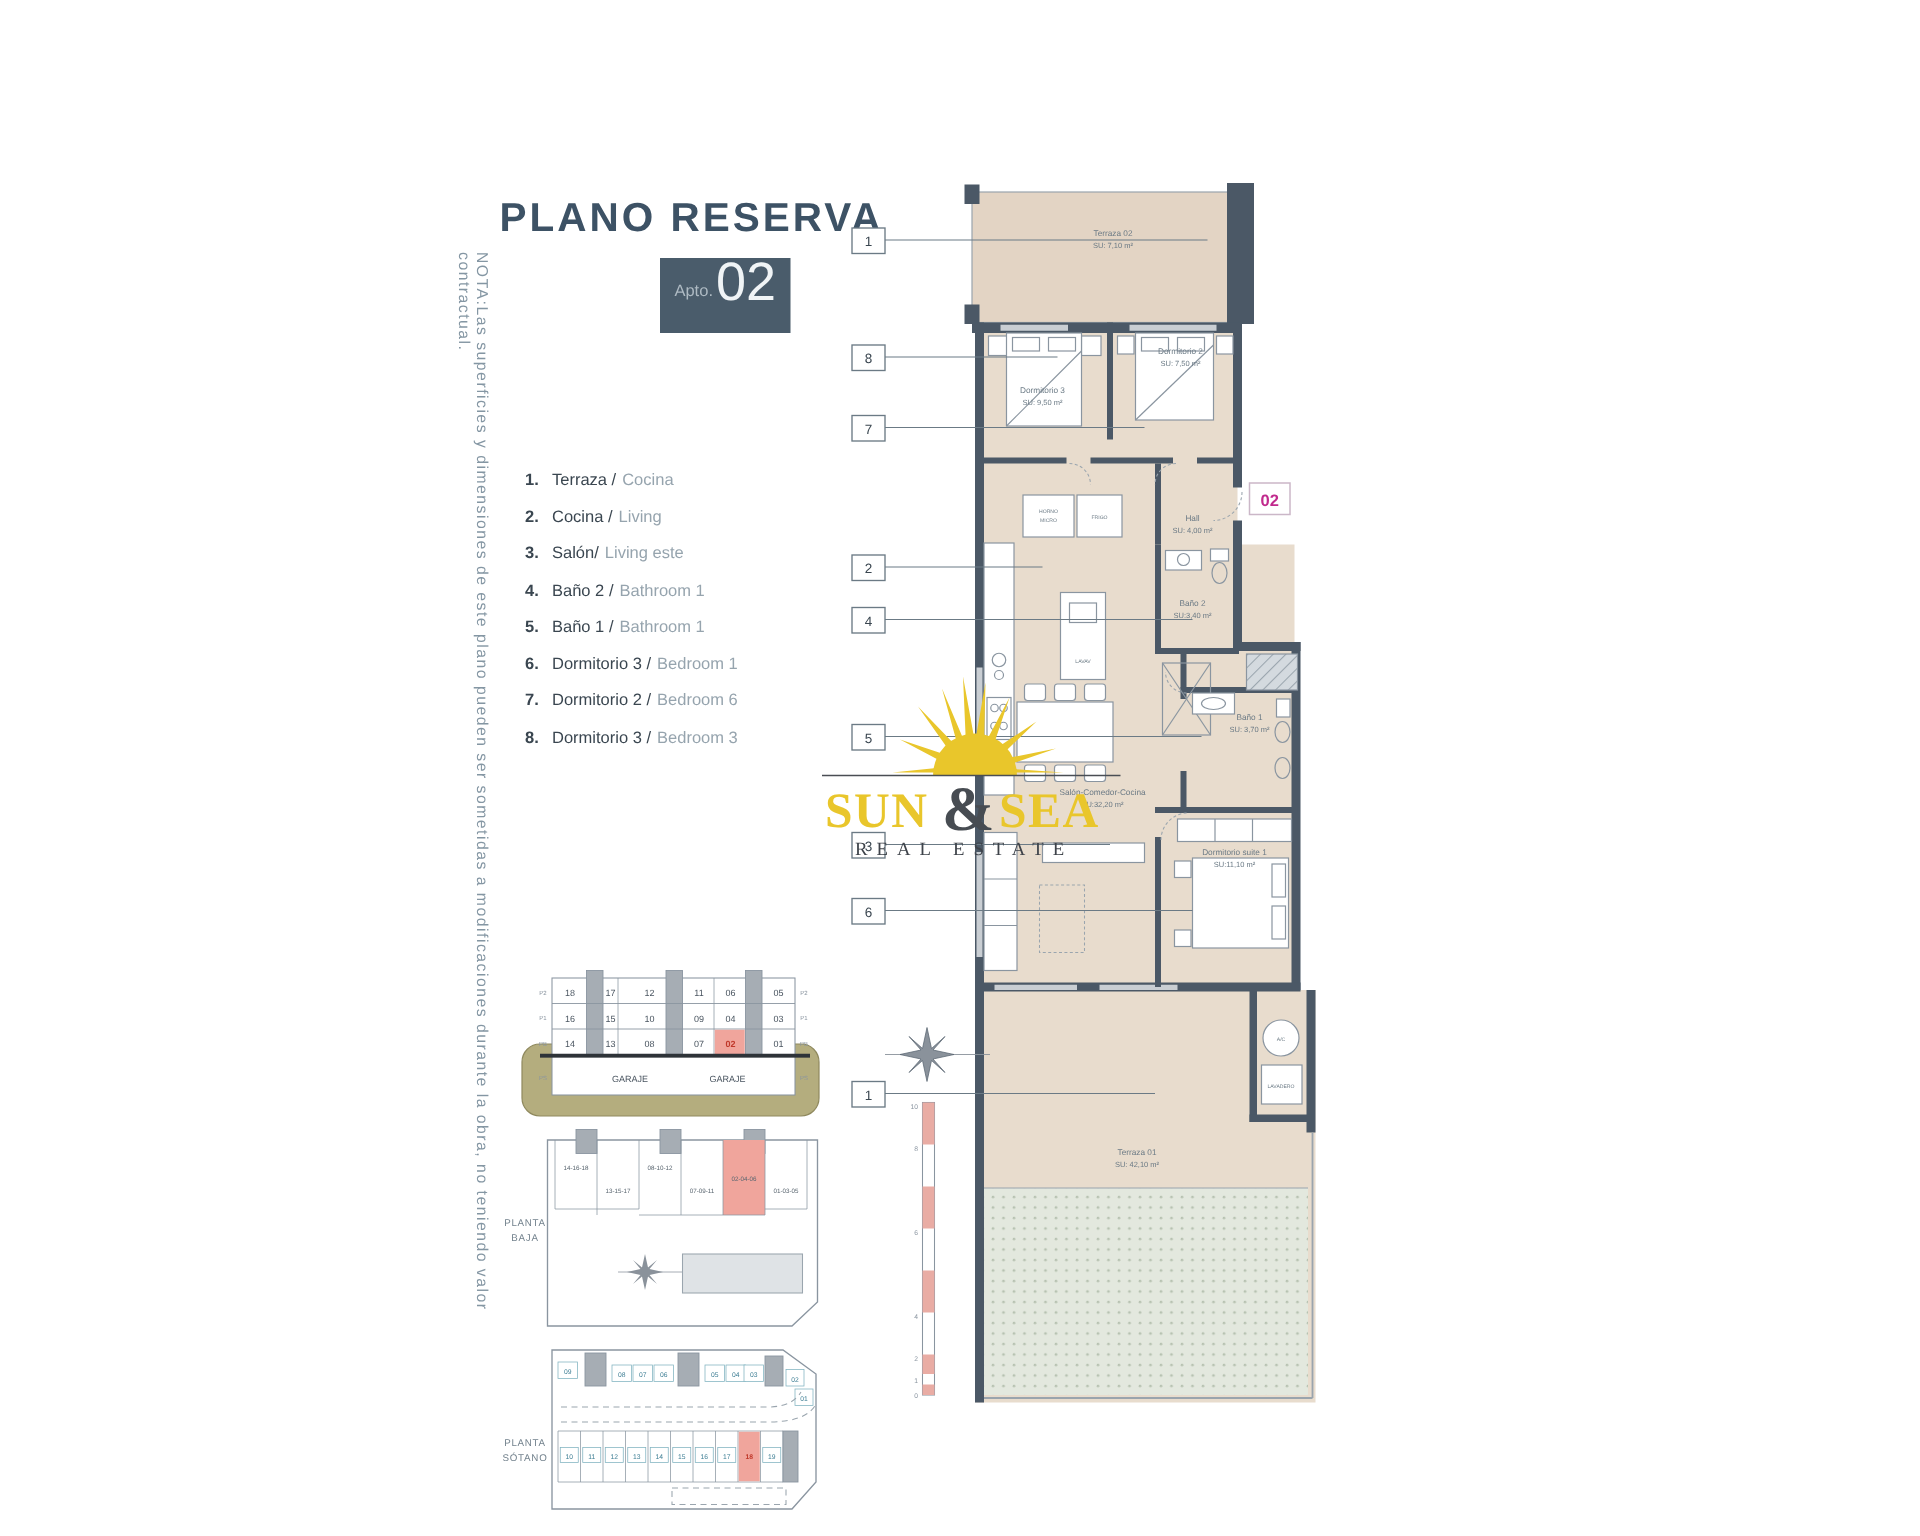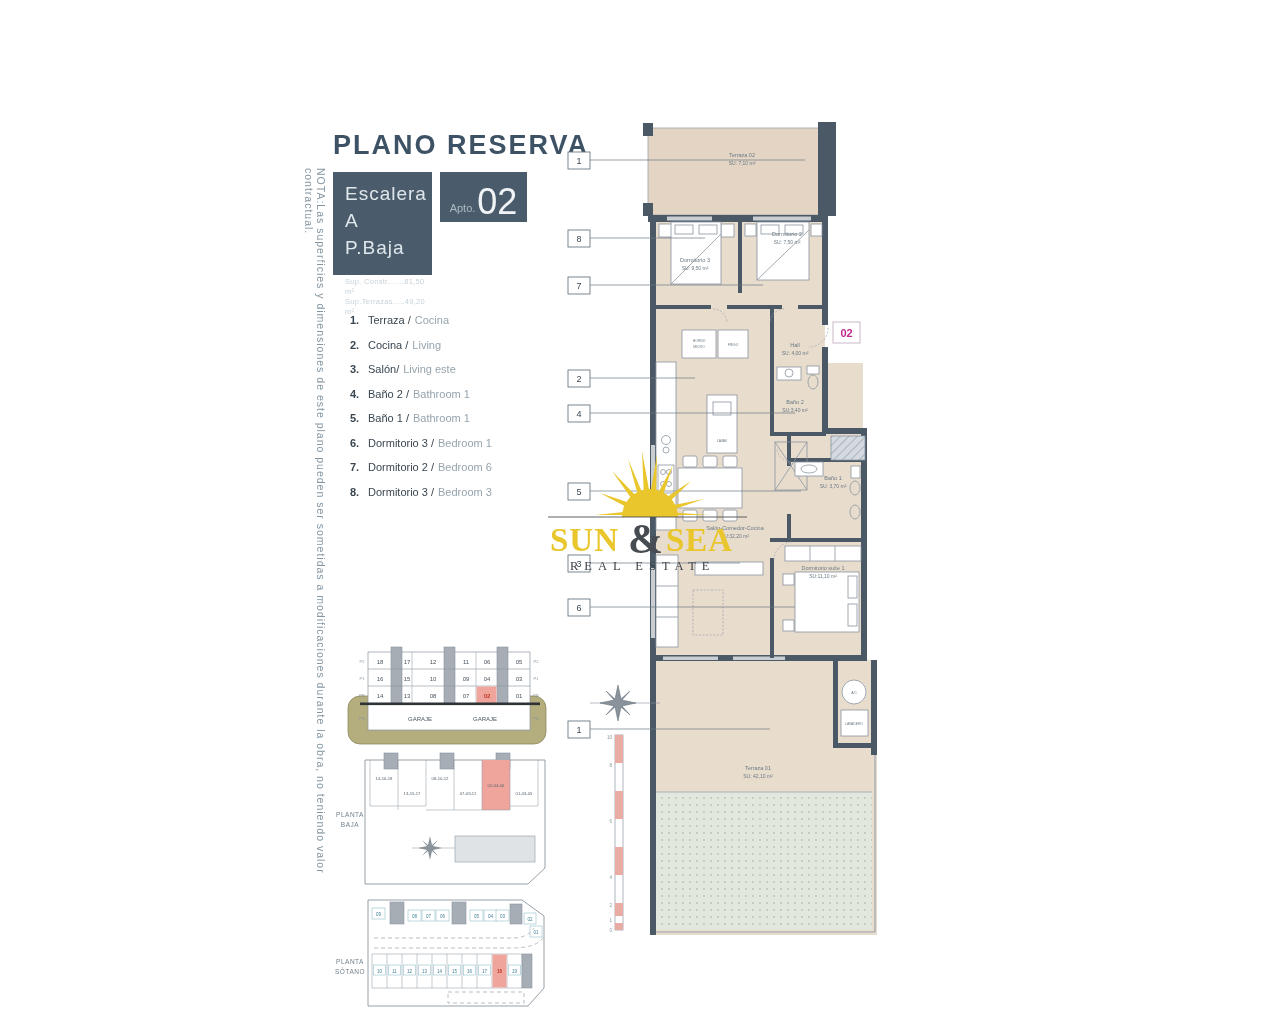--- a/index.html
+++ b/index.html
@@ -8,21 +8,21 @@
   .abs{position:absolute;}
 
   
   .title{left:333px;top:130px;font-size:27px;font-weight:700;letter-spacing:2px;color:#3d5265;}
   .escalera-box{left:333px;top:172px;width:99px;height:103px;background:#4a5c6b;color:#e8edf1;
                 padding:8px 0 0 12px;box-sizing:border-box;}
   .escalera-line{font-size:19px;font-weight:400;letter-spacing:1px;line-height:27px;color:#dfe7ec;}
   .sup{font-size:7.5px;color:#c7d2d9;letter-spacing:.3px;line-height:10px;}
   .sup-wrap{margin-top:16px;}
   .apto-box{left:440px;top:172px;width:87px;height:50px;background:#4a5c6b;color:#fff;
-            display:flex;align-items:flex-end;justify-content:center;padding-bottom:2px;box-sizing:border-box;}
+            display:flex;align-items:flex-end;justify-content:center;padding-bottom:16px;box-sizing:border-box;}
   .apto-prefix{font-size:11px;color:#aebac3;margin:0 2px 6px 0;}
   .apto-num{font-size:36px;font-weight:400;color:#f0f4f6;line-height:36px;}
 
   
   .note{left:303px;top:168px;height:715px;writing-mode:vertical-rl;font-size:10.5px;
         letter-spacing:1px;color:#8496a3;}
 
   
   .legend{left:350px;top:314px;width:210px;}
   .legend-item{display:flex;font-size:11px;margin-bottom:12.5px;}
@@ -73,28 +73,20 @@
 </style>
 </head>
 <body>
 
 <div class="canvas">
 
   <div class="abs note">NOTA:Las superficies y dimensiones de este plano pueden ser sometidas a modificaciones durante la obra, no teniendo valor contractual.</div>
 
   <div class="abs title">PLANO RESERVA</div>
 
-  <div class="abs escalera-box">
-    <div class="escalera-line">Escalera A</div>
-    <div class="escalera-line">P.Baja</div>
-    <div class="sup-wrap">
-      <div class="sup">Sup. Constr.......81,50 m²</div>
-      <div class="sup">Sup.Terrazas.....49,20 m²</div>
-    </div>
-  </div>
 
   <div class="abs apto-box">
     <span class="apto-prefix">Apto.</span>
     <span class="apto-num">02</span>
   </div>
 
   <div class="abs legend">
     <div class="legend-item">
       <span class="legend-num">1.</span>
       <span class="legend-es">Terraza /</span>

